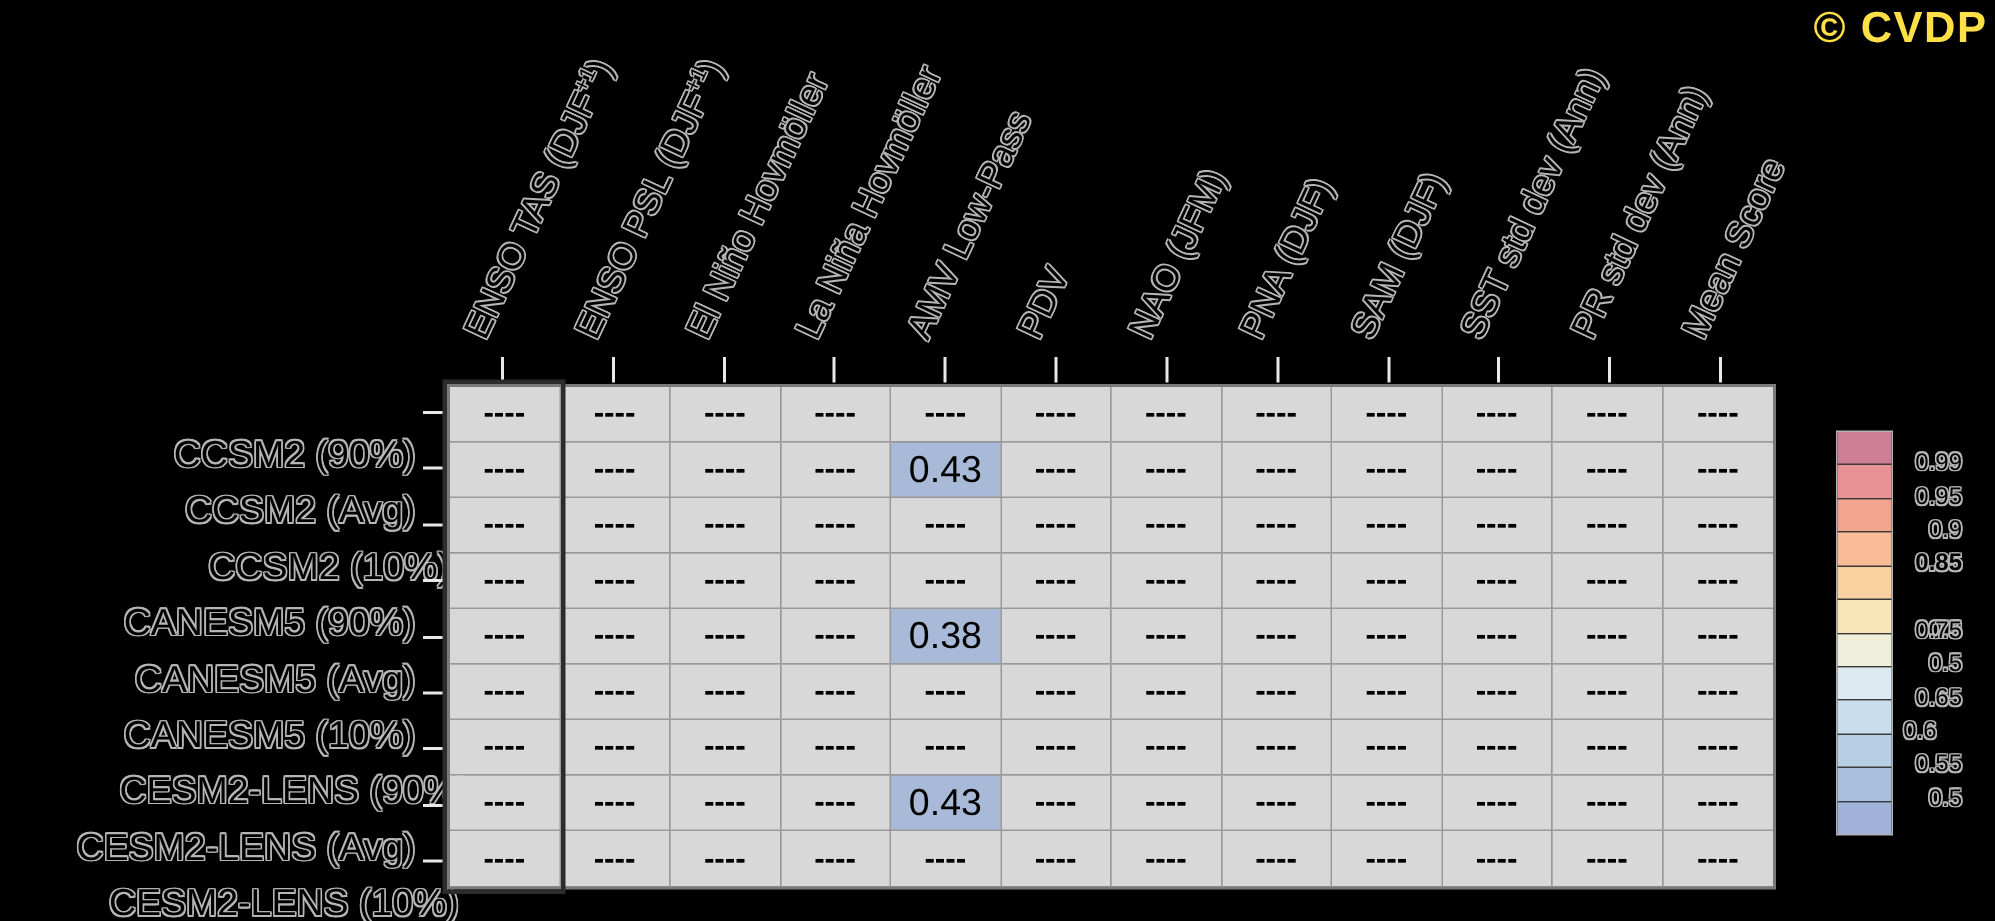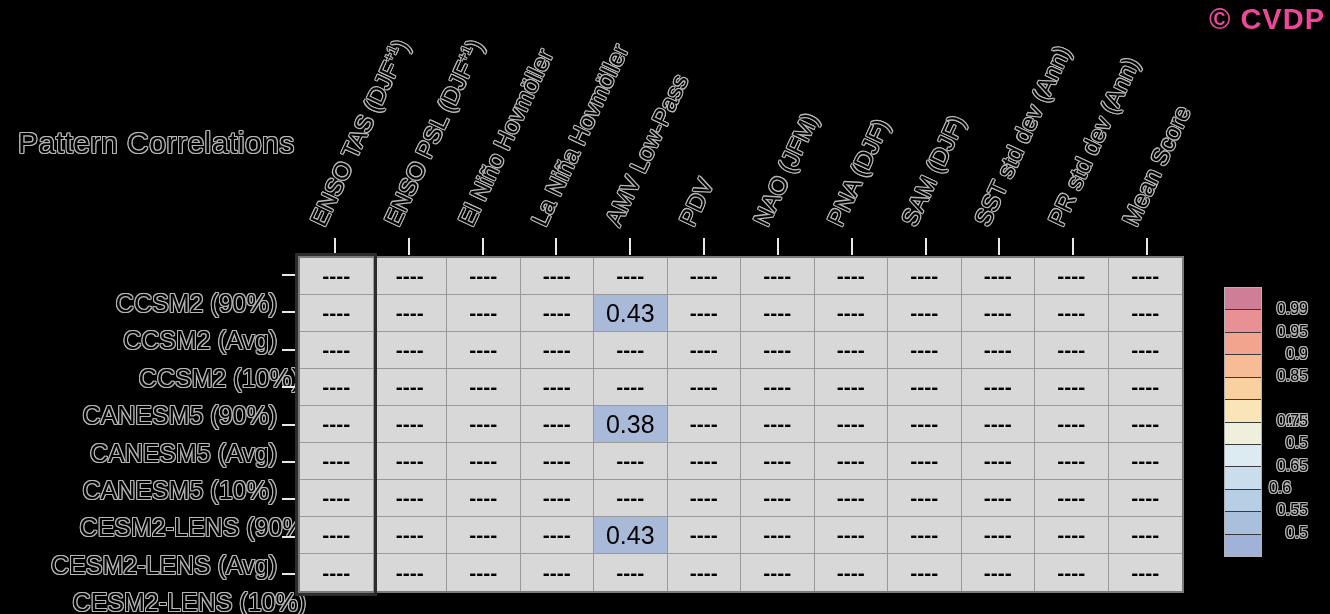--- a/index.html
+++ b/index.html
@@ -9,21 +9,21 @@
 
   
   .outline{color:#000;
     text-shadow:-1px -1px 0 #b6b6b6, 0 -1px 0 #b6b6b6, 1px -1px 0 #b6b6b6,
                  1px  0   0 #b6b6b6, 1px  1px 0 #b6b6b6, 0 1px 0 #b6b6b6,
                 -1px  1px 0 #b6b6b6,-1px  0   0 #b6b6b6;}
 
   .title{position:absolute;left:18px;top:126px;font-size:30px;letter-spacing:.5px;white-space:nowrap;}
   .subtitle{position:absolute;left:18px;top:164px;font-size:22px;white-space:nowrap;}
   sup{font-size:60%;vertical-align:super;line-height:0;}
-  .watermark{position:absolute;right:5px;top:3px;font-size:29px;font-weight:bold;color:#ec4899;letter-spacing:1px;}
+  .watermark{position:absolute;right:5px;top:3px;font-size:29px;font-weight:bold;color:#fde047;letter-spacing:1px;}
 
   
   .grid{position:absolute;left:298px;top:256px;width:886px;height:337px;
         box-sizing:border-box;border:2px solid #7a7a7a;display:grid;
         grid-template-columns:repeat(12,1fr);grid-template-rows:repeat(9,1fr);}
   .cell{background:#d8d8d8;border-right:1px solid #999;border-bottom:1px solid #999;
         display:flex;align-items:center;justify-content:center;color:#000;}
   .cell.lastcol{border-right:none;}
   .cell.lastrow{border-bottom:none;}
   .cell.dash{font-weight:bold;font-size:21px;letter-spacing:0;}
@@ -47,21 +47,20 @@
         box-sizing:border-box;border:1px solid #b3b3b3;display:flex;flex-direction:column;}
   .seg{flex:1;border-bottom:1px solid #3a3a3a;box-sizing:border-box;}
   .seg:last-child{border-bottom:none;}
   .cbarlabel{position:absolute;left:1252px;width:56px;text-align:right;
              font-size:16px;line-height:18px;white-space:nowrap;}
 </style>
 </head>
 <body>
 
 <div class="stage">
-  <div class="title outline">Pattern Correlations</div>
   <div class="watermark">© CVDP</div>
 
   <div id="headers">
       <div class="hdr" style="left: 328.917px; top: 230px;">
         <span class="outline">ENSO TAS (DJF<sup>+1</sup>)</span>
       </div>
       <div class="hdr" style="left: 402.75px; top: 230px;">
         <span class="outline">ENSO PSL (DJF<sup>+1</sup>)</span>
       </div>
       <div class="hdr" style="left: 476.583px; top: 230px;">
@@ -253,21 +252,21 @@
       <div class="seg" style="background: rgb(220, 235, 242);"></div>
       <div class="seg" style="background: rgb(201, 221, 236);"></div>
       <div class="seg" style="background: rgb(183, 207, 228);"></div>
       <div class="seg" style="background: rgb(169, 192, 220);"></div>
       <div class="seg" style="background: rgb(160, 178, 215);"></div>
     </div>
   <div id="cbarlabels">
       <div class="cbarlabel outline" style="top: 300.333px;">0.99</div>
       <div class="cbarlabel outline" style="top: 322.667px;">0.95</div>
       <div class="cbarlabel outline" style="top: 345px;">0.9</div>
-      <div class="cbarlabel outline" style="top: 367.333px;">0.85</div>
+      <div class="cbarlabel outline" style="top: 367.333px; font-weight: bold;">0.85</div>
       <div class="cbarlabel outline" style="top: 412px;">0.8</div>
       <div class="cbarlabel outline" style="top: 412px;">0.75</div>
       <div class="cbarlabel outline" style="top: 434.333px;">0.5</div>
       <div class="cbarlabel outline" style="top: 456.667px;">0.65</div>
       <div class="cbarlabel outline" style="top: 479px; text-align: center;">0.6</div>
       <div class="cbarlabel outline" style="top: 501.333px;">0.55</div>
       <div class="cbarlabel outline" style="top: 523.667px;">0.5</div>
     </div>
 </div>
 

